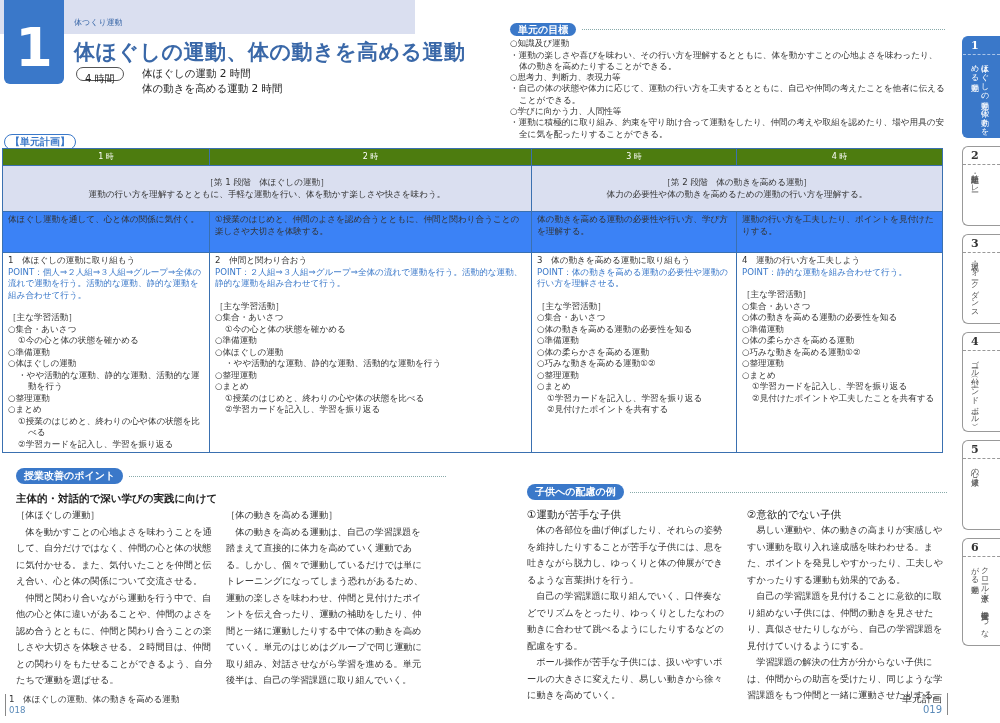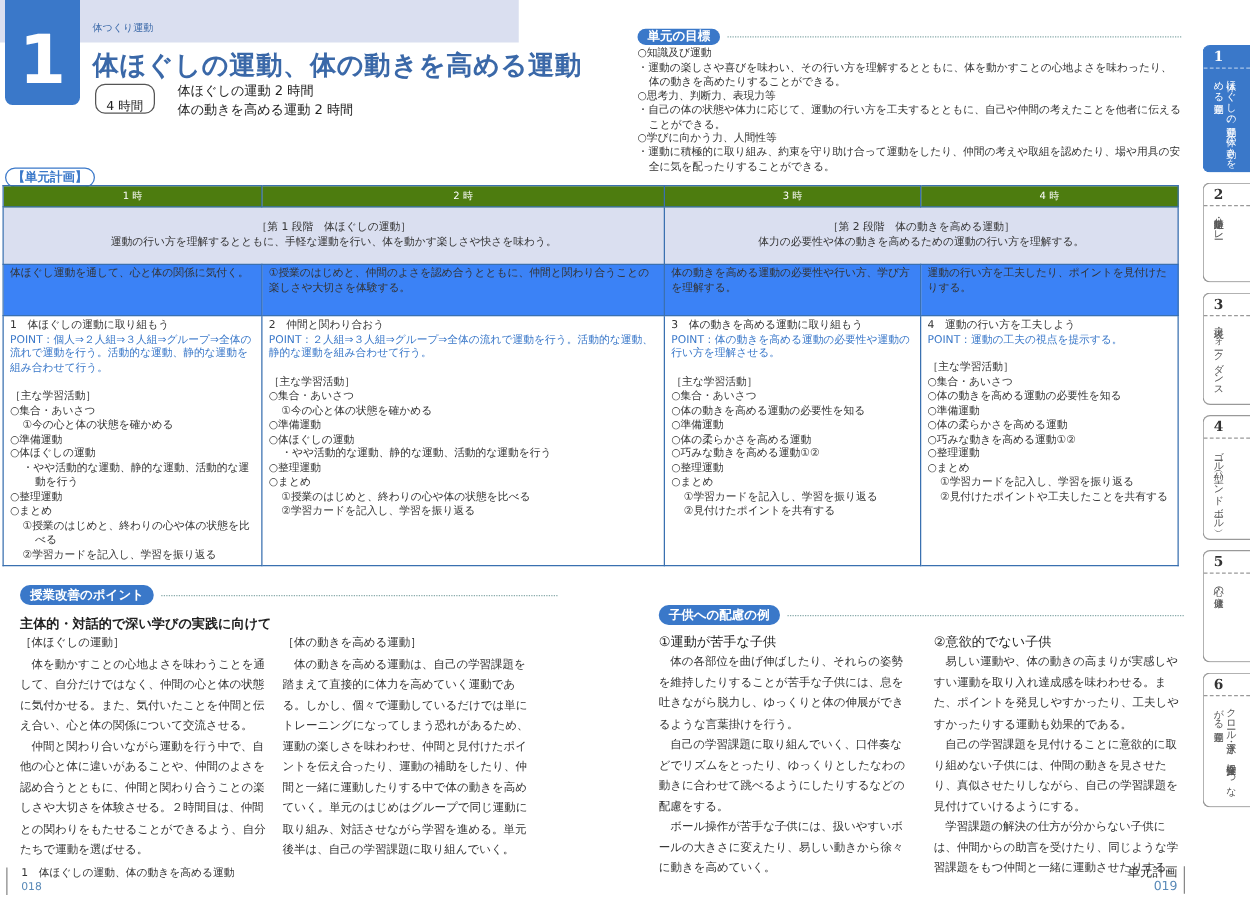--- a/index.html
+++ b/index.html
@@ -3,21 +3,21 @@
 <meta charset="utf-8">
 <style>
   * { box-sizing: border-box; margin: 0; padding: 0; }
   html, body { width: 1000px; height: 723px; overflow: hidden; background: #fff; }
   body { font-family: "DejaVu Sans", "Liberation Sans", sans-serif; color: #333; position: relative; }
 
   .header-band { position: absolute; left: 0; top: 0; width: 415px; height: 34px; background: #dadff0; }
   .num-box { position: absolute; left: 4px; top: 0; width: 60px; height: 84px; background: #3a78c9; border-radius: 0 0 6px 6px; color: #fff; font-family: "DejaVu Sans", sans-serif; font-weight: bold; font-size: 54px; text-align: center; line-height: 96px; }
   .category { position: absolute; left: 74px; top: 17px; font-size: 8px; color: #3a68a8; }
   .title { position: absolute; left: 74px; top: 38px; font-size: 21px; color: #3a68a8; font-weight: bold; letter-spacing: 0.5px; white-space: nowrap; }
-  .hours-pill { position: absolute; left: 76px; top: 67px; border: 1px solid #555; border-radius: 8px; font-size: 10px; padding: 11px 8px; height: 14px; line-height: 13px; color: #222; }
+  .hours-pill { position: absolute; left: 76px; top: 67px; border: 1px solid #555; border-radius: 8px; font-size: 10px; padding: 4px 8px; height: 14px; line-height: 13px; color: #222; }
   .hours-lines { position: absolute; left: 142px; top: 66px; font-size: 10.5px; line-height: 15px; color: #222; }
 
   .pill-label { display: inline-block; background: #3a78c9; color: #fff; font-weight: bold; font-size: 10px; border-radius: 8px; padding: 1px 8px; }
   .dotted { flex: 1; border-bottom: 1px dotted #8aa; margin-left: 6px; height: 1px; align-self: center; }
   .sec-head { display: flex; align-items: center; }
 
   .goals { position: absolute; left: 510px; top: 23px; width: 435px; font-size: 8.6px; line-height: 11.3px; color: #333; }
   .goals .sec-head { margin-bottom: 2px; }
   .goals .ind { padding-left: 9px; text-indent: -9px; }
 
@@ -41,21 +41,21 @@
   .cols { display: flex; gap: 10px; margin-top: 1px; }
   .col { width: 200px; font-size: 9.2px; line-height: 16.5px; color: #333; }
   .col p { text-indent: 1em; }
   .col .h { text-indent: 0; }
 
   .care { position: absolute; left: 527px; top: 484px; width: 420px; }
   .care .cols { gap: 22px; margin-top: 6px; }
   .care .col { width: 198px; }
   .care .ch { font-size: 10.5px; color: #222; text-indent: 0; line-height: 16px; }
 
-  .footer-left { position: absolute; left: 5px; top: 694px; border-left: 1px solid #888; padding-left: 11px; font-size: 8.6px; line-height: 11px; }
+  .footer-left { position: absolute; left: 5px; top: 694px; border-left: 1px solid #888; padding-left: 3px; font-size: 8.6px; line-height: 11px; }
   .footer-right { position: absolute; right: 52px; top: 693px; border-right: 1px solid #888; padding-right: 5px; font-size: 10px; line-height: 11px; text-align: right; }
   .pageno { color: #5a8ab8; }
 
   .tabs { position: absolute; right: 0; top: 36px; width: 38px; }
   .tab { border: 1px solid #999; border-right: none; border-radius: 6px 0 0 6px; margin-bottom: 8px; background: #fff; }
   .tab .n { font-size: 11px; font-weight: bold; padding: 2px 0 2px 8px; border-bottom: 1px dashed #999; font-family: "DejaVu Serif", serif; }
   .tab .t { writing-mode: vertical-rl; font-size: 8px; padding: 4px 0 4px 6px; color: #555; line-height: 10px; }
   .tab.active { background: #3a78c9; border-color: #3a78c9; color: #fff; }
   .tab.active .n { border-bottom-color: #a9c4e8; color: #fff; }
   .tab.active .t { color: #fff; }
@@ -159,21 +159,21 @@
           <div class="hang">○準備運動</div>
           <div class="hang">○体の柔らかさを高める運動</div>
           <div class="hang">○巧みな動きを高める運動①②</div>
           <div class="hang">○整理運動</div>
           <div class="hang">○まとめ</div>
           <div class="i1">①学習カードを記入し、学習を振り返る</div>
           <div class="i1">②見付けたポイントを共有する</div>
         </td>
     <td class="body">
           <div>4　運動の行い方を工夫しよう</div>
-          <div class="point">POINT：運動の工夫の視点を提示する。</div>
+          <div class="point">POINT：静的な運動を組み合わせて行う。</div>
           <div class="gap"></div>
           <div>［主な学習活動］</div>
           <div class="hang">○集合・あいさつ</div>
           <div class="hang">○体の動きを高める運動の必要性を知る</div>
           <div class="hang">○準備運動</div>
           <div class="hang">○体の柔らかさを高める運動</div>
           <div class="hang">○巧みな動きを高める運動①②</div>
           <div class="hang">○整理運動</div>
           <div class="hang">○まとめ</div>
           <div class="i1">①学習カードを記入し、学習を振り返る</div>

